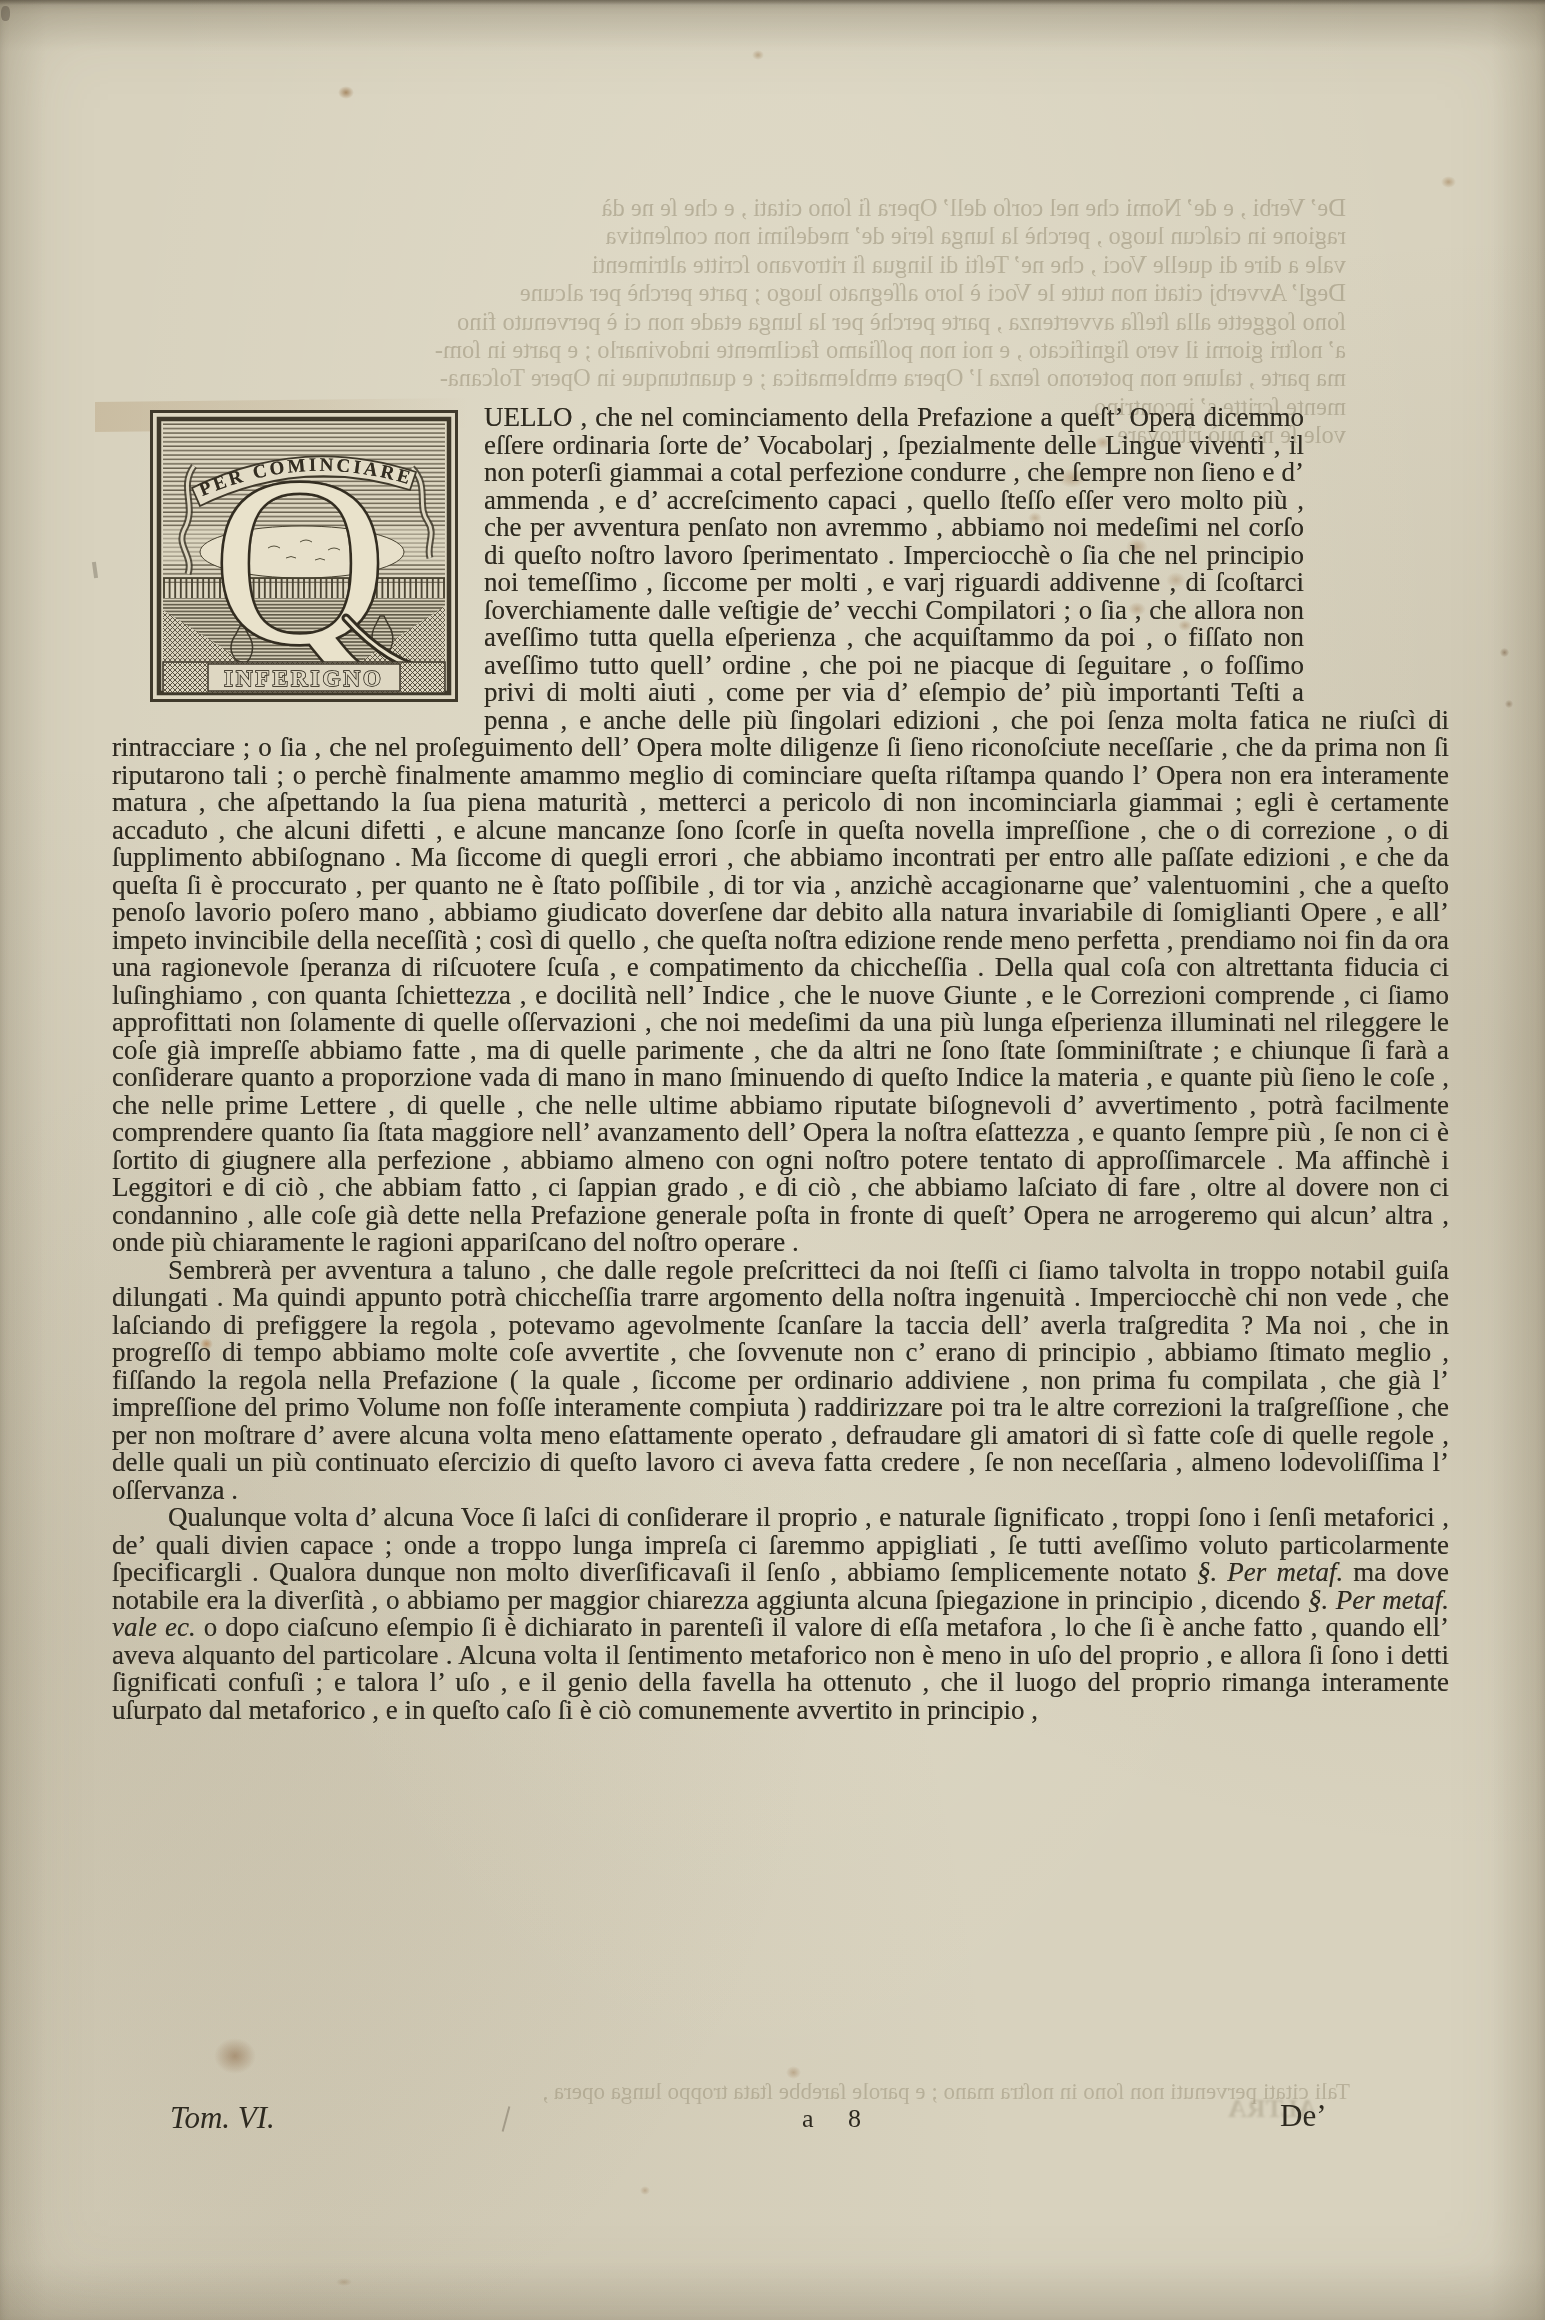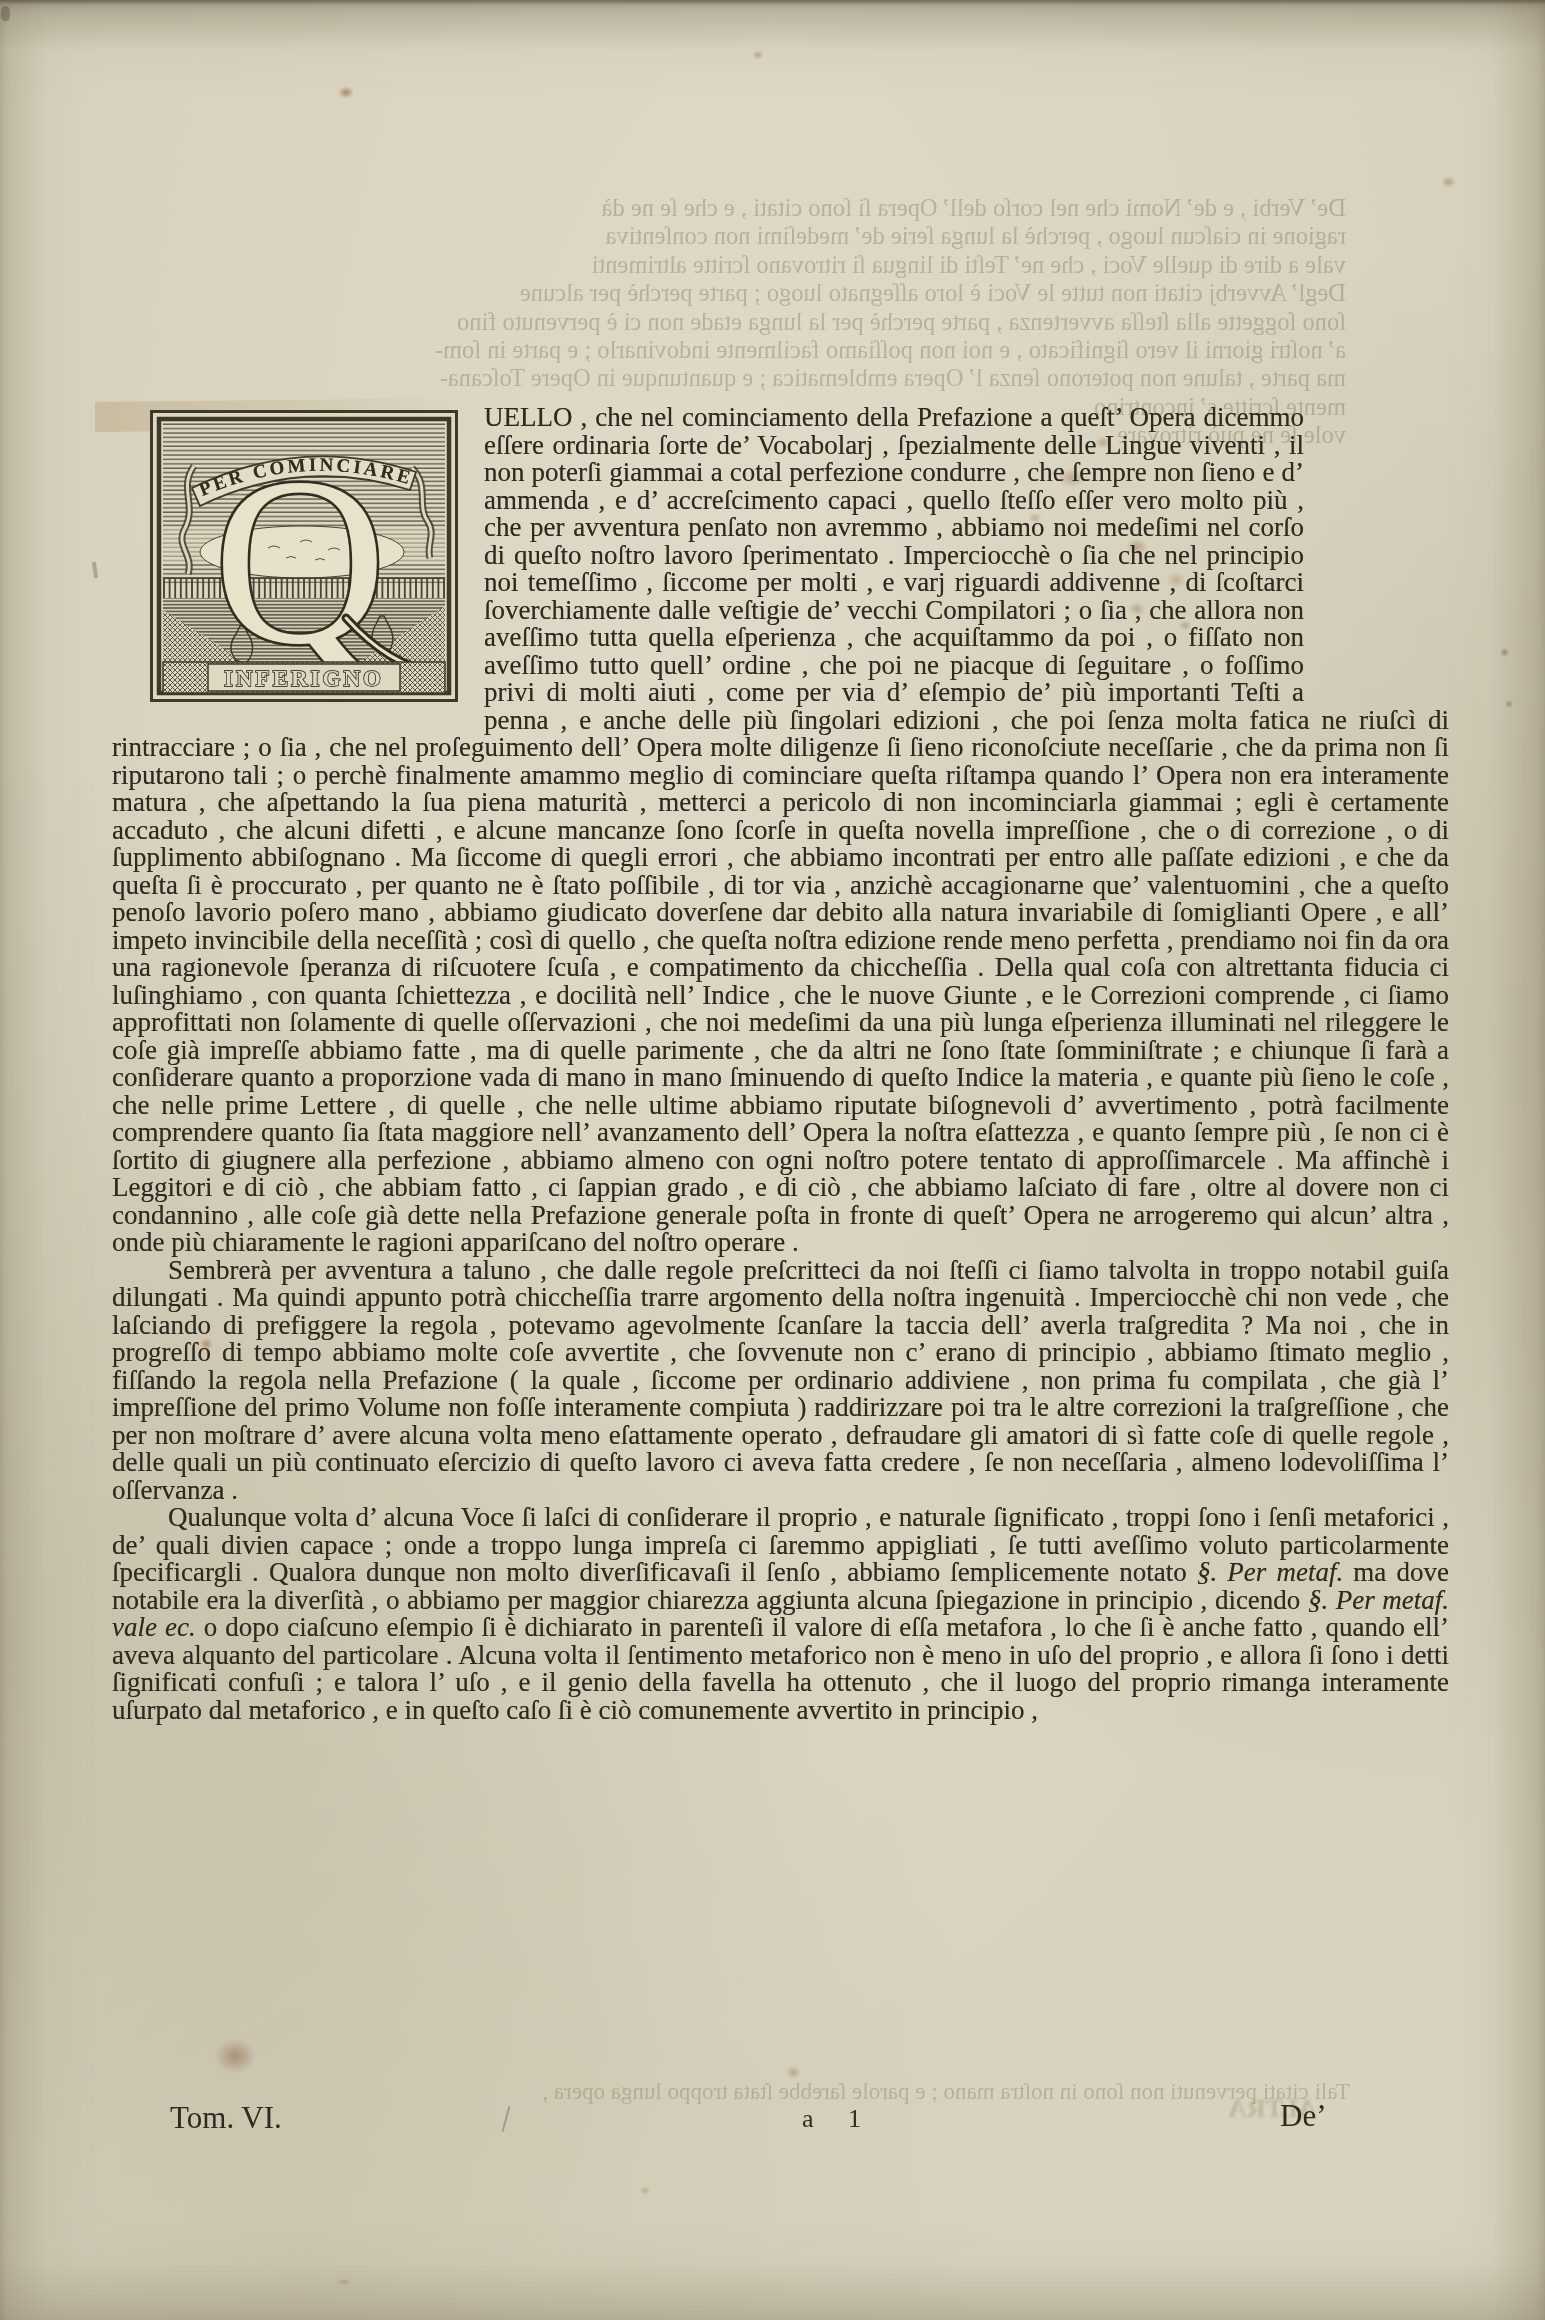--- a/index.html
+++ b/index.html
@@ -43,21 +43,21 @@
     font-size:27px;line-height:27.5px;color:#2e2a20;
     text-align:justify;text-shadow:0 0 .5px rgba(46,42,32,.55);
   }
   .bodytext p{margin:0;}
   .bodytext p + p{text-indent:56px;}
   .initial-fig{float:left;width:308px;height:292px;margin:6px 26px 10px 38px;}
   .wrap-spacer{float:right;width:145px;height:300px;}
   .it{font-style:italic;}
   
   .foot{position:absolute;z-index:3;color:#2e2a20;}
-  .foot-vol{left:170px;top:2100px;font-size:31px;}
+  .foot-vol{left:170px;top:2100px;font-size:31px;font-style:italic;}
   .foot-sig{left:802px;top:2104px;font-size:26px;letter-spacing:14px;}
   .foot-catch{left:1280px;top:2098px;font-size:31px;}
   
   .stain{position:absolute;border-radius:50%;z-index:4;pointer-events:none;mix-blend-mode:multiply;}
   .mark{position:absolute;z-index:4;background:rgba(58,50,38,.55);pointer-events:none;}
   .patch{position:absolute;left:95px;top:400px;width:375px;height:30px;z-index:2;
     background:linear-gradient(90deg, rgba(150,112,60,.22), rgba(150,112,60,.10) 60%, rgba(0,0,0,0));
     transform:skewY(-.6deg);pointer-events:none;}
   .edge-top{position:absolute;left:0;top:0;width:100%;height:5px;z-index:5;
     background:linear-gradient(180deg, rgba(70,62,48,.5), rgba(0,0,0,0));pointer-events:none;}
@@ -153,21 +153,21 @@
         <text x="154" y="276" text-anchor="middle" font-family="Liberation Serif, DejaVu Serif, serif" font-size="23" letter-spacing="3" font-weight="bold" fill="#ded7c2" stroke="#332d21" stroke-width="1.4" paint-order="stroke">INFERIGNO</text>
       </svg>
     </figure>
 
     <p><span>UELLO , che nel cominciamento della Prefazione a queſt’ Opera dicemmo eſſere ordinaria ſorte de’ Vocabolarj , ſpezialmente delle Lingue viventi , il non poterſi giammai a cotal perfezione condurre , che ſempre non ſieno e d’ ammenda , e d’ accreſcimento capaci , quello ſteſſo eſſer vero molto più , che per avventura penſato non avremmo , abbiamo noi medeſimi nel corſo di queſto noſtro lavoro ſperimentato . Imperciocchè o ſia che nel principio noi temeſſimo , ſiccome per molti , e varj riguardi addivenne , di ſcoſtarci ſoverchiamente dalle veſtigie de’ vecchi Compilatori ; o ſia , che allora non aveſſimo tutta quella eſperienza , che acquiſtammo da poi , o fiſſato non aveſſimo tutto quell’ ordine , che poi ne piacque di ſeguitare , o foſſimo privi di molti aiuti , come per via d’ eſempio de’ più importanti Teſti a penna , e anche delle più ſingolari edizioni , che poi ſenza molta fatica ne riuſcì di rintracciare ; o ſia , che nel proſeguimento dell’ Opera molte diligenze ſi ſieno riconoſciute neceſſarie , che da prima non ſi riputarono tali ; o perchè finalmente amammo meglio di cominciare queſta riſtampa quando l’ Opera non era interamente matura , che aſpettando la ſua piena maturità , metterci a pericolo di non incominciarla giammai ; egli è certamente accaduto , che alcuni difetti , e alcune mancanze ſono ſcorſe in queſta novella impreſſione , che o di correzione , o di ſupplimento abbiſognano . Ma ſiccome di quegli errori , che abbiamo incontrati per entro alle paſſate edizioni , e che da queſta ſi è proccurato , per quanto ne è ſtato poſſibile , di tor via , anzichè accagionarne que’ valentuomini , che a queſto penoſo lavorio poſero mano , abbiamo giudicato doverſene dar debito alla natura invariabile di ſomiglianti Opere , e all’ impeto invincibile della neceſſità ; così di quello , che queſta noſtra edizione rende meno perfetta , prendiamo noi fin da ora una ragionevole ſperanza di riſcuotere ſcuſa , e compatimento da chiccheſſia . Della qual coſa con altrettanta fiducia ci luſinghiamo , con quanta ſchiettezza , e docilità nell’ Indice , che le nuove Giunte , e le Correzioni comprende , ci ſiamo approfittati non ſolamente di quelle oſſervazioni , che noi medeſimi da una più lunga eſperienza illuminati nel rileggere le coſe già impreſſe abbiamo fatte , ma di quelle parimente , che da altri ne ſono ſtate ſomminiſtrate ; e chiunque ſi farà a conſiderare quanto a proporzione vada di mano in mano ſminuendo di queſto Indice la materia , e quante più ſieno le coſe , che nelle prime Lettere , di quelle , che nelle ultime abbiamo riputate biſognevoli d’ avvertimento , potrà facilmente comprendere quanto ſia ſtata maggiore nell’ avanzamento dell’ Opera la noſtra eſattezza , e quanto ſempre più , ſe non ci è ſortito di giugnere alla perfezione , abbiamo almeno con ogni noſtro potere tentato di approſſimarcele . Ma affinchè i Leggitori e di ciò , che abbiam fatto , ci ſappian grado , e di ciò , che abbiamo laſciato di fare , oltre al dovere non ci condannino , alle coſe già dette nella Prefazione generale poſta in fronte di queſt’ Opera ne arrogeremo qui alcun’ altra , onde più chiaramente le ragioni appariſcano del noſtro operare .</span></p>
     <p><span>Sembrerà per avventura a taluno , che dalle regole preſcritteci da noi ſteſſi ci ſiamo talvolta in troppo notabil guiſa dilungati . Ma quindi appunto potrà chiccheſſia trarre argomento della noſtra ingenuità . Imperciocchè chi non vede , che laſciando di prefiggere la regola , potevamo agevolmente ſcanſare la taccia dell’ averla traſgredita ? Ma noi , che in progreſſo di tempo abbiamo molte coſe avvertite , che ſovvenute non c’ erano di principio , abbiamo ſtimato meglio , fiſſando la regola nella Prefazione ( la quale , ſiccome per ordinario addiviene , non prima fu compilata , che già l’ impreſſione del primo Volume non foſſe interamente compiuta ) raddirizzare poi tra le altre correzioni la traſgreſſione , che per non moſtrare d’ avere alcuna volta meno eſattamente operato , defraudare gli amatori di sì fatte coſe di quelle regole , delle quali un più continuato eſercizio di queſto lavoro ci aveva fatta credere , ſe non neceſſaria , almeno lodevoliſſima l’ oſſervanza .</span></p>
     <p><span>Qualunque volta d’ alcuna Voce ſi laſci di conſiderare il proprio , e naturale ſignificato , troppi ſono i ſenſi metaforici , de’ quali divien capace ; onde a troppo lunga impreſa ci ſaremmo appigliati , ſe tutti aveſſimo voluto particolarmente ſpecificargli . Qualora dunque non molto diverſificavaſi il ſenſo , abbiamo ſemplicemente notato </span><span class="it">§. Per metaf.</span><span> ma dove notabile era la diverſità , o abbiamo per maggior chiarezza aggiunta alcuna ſpiegazione in principio , dicendo </span><span class="it">§. Per metaf. vale ec.</span><span> o dopo ciaſcuno eſempio ſi è dichiarato in parenteſi il valore di eſſa metafora , lo che ſi è anche fatto , quando ell’ aveva alquanto del particolare . Alcuna volta il ſentimento metaforico non è meno in uſo del proprio , e allora ſi ſono i detti ſignificati confuſi ; e talora l’ uſo , e il genio della favella ha ottenuto , che il luogo del proprio rimanga interamente uſurpato dal metaforico , e in queſto caſo ſi è ciò comunemente avvertito in principio ,</span></p>
   </div>
 
   <div class="foot foot-vol">Tom. VI.</div>
-  <div class="foot foot-sig">a 1</div>
+  <div class="foot foot-sig">a 8</div>
   <div class="foot foot-catch">De’</div>
 
   <div class="stain" style="left:338px;top:86px;width:16px;height:13px;background:radial-gradient(rgba(150,96,40,.55),rgba(150,96,40,0) 70%);"></div>
   <div class="stain" style="left:752px;top:50px;width:12px;height:10px;background:radial-gradient(rgba(150,100,45,.35),rgba(150,100,45,0) 70%);"></div>
   <div class="stain" style="left:1441px;top:176px;width:15px;height:12px;background:radial-gradient(rgba(160,110,50,.4),rgba(160,110,50,0) 70%);"></div>
   <div class="stain" style="left:1095px;top:436px;width:16px;height:13px;background:radial-gradient(rgba(150,95,40,.32),rgba(150,95,40,0) 70%);"></div>
   <div class="stain" style="left:1058px;top:468px;width:28px;height:20px;background:radial-gradient(rgba(150,95,40,.32),rgba(150,95,40,0) 70%);"></div>
   <div class="stain" style="left:1028px;top:512px;width:14px;height:12px;background:radial-gradient(rgba(150,95,40,.28),rgba(150,95,40,0) 70%);"></div>
   <div class="stain" style="left:1126px;top:538px;width:22px;height:18px;background:radial-gradient(rgba(150,95,40,.34),rgba(150,95,40,0) 70%);"></div>
   <div class="stain" style="left:1166px;top:572px;width:20px;height:16px;background:radial-gradient(rgba(150,95,40,.26),rgba(150,95,40,0) 70%);"></div>

